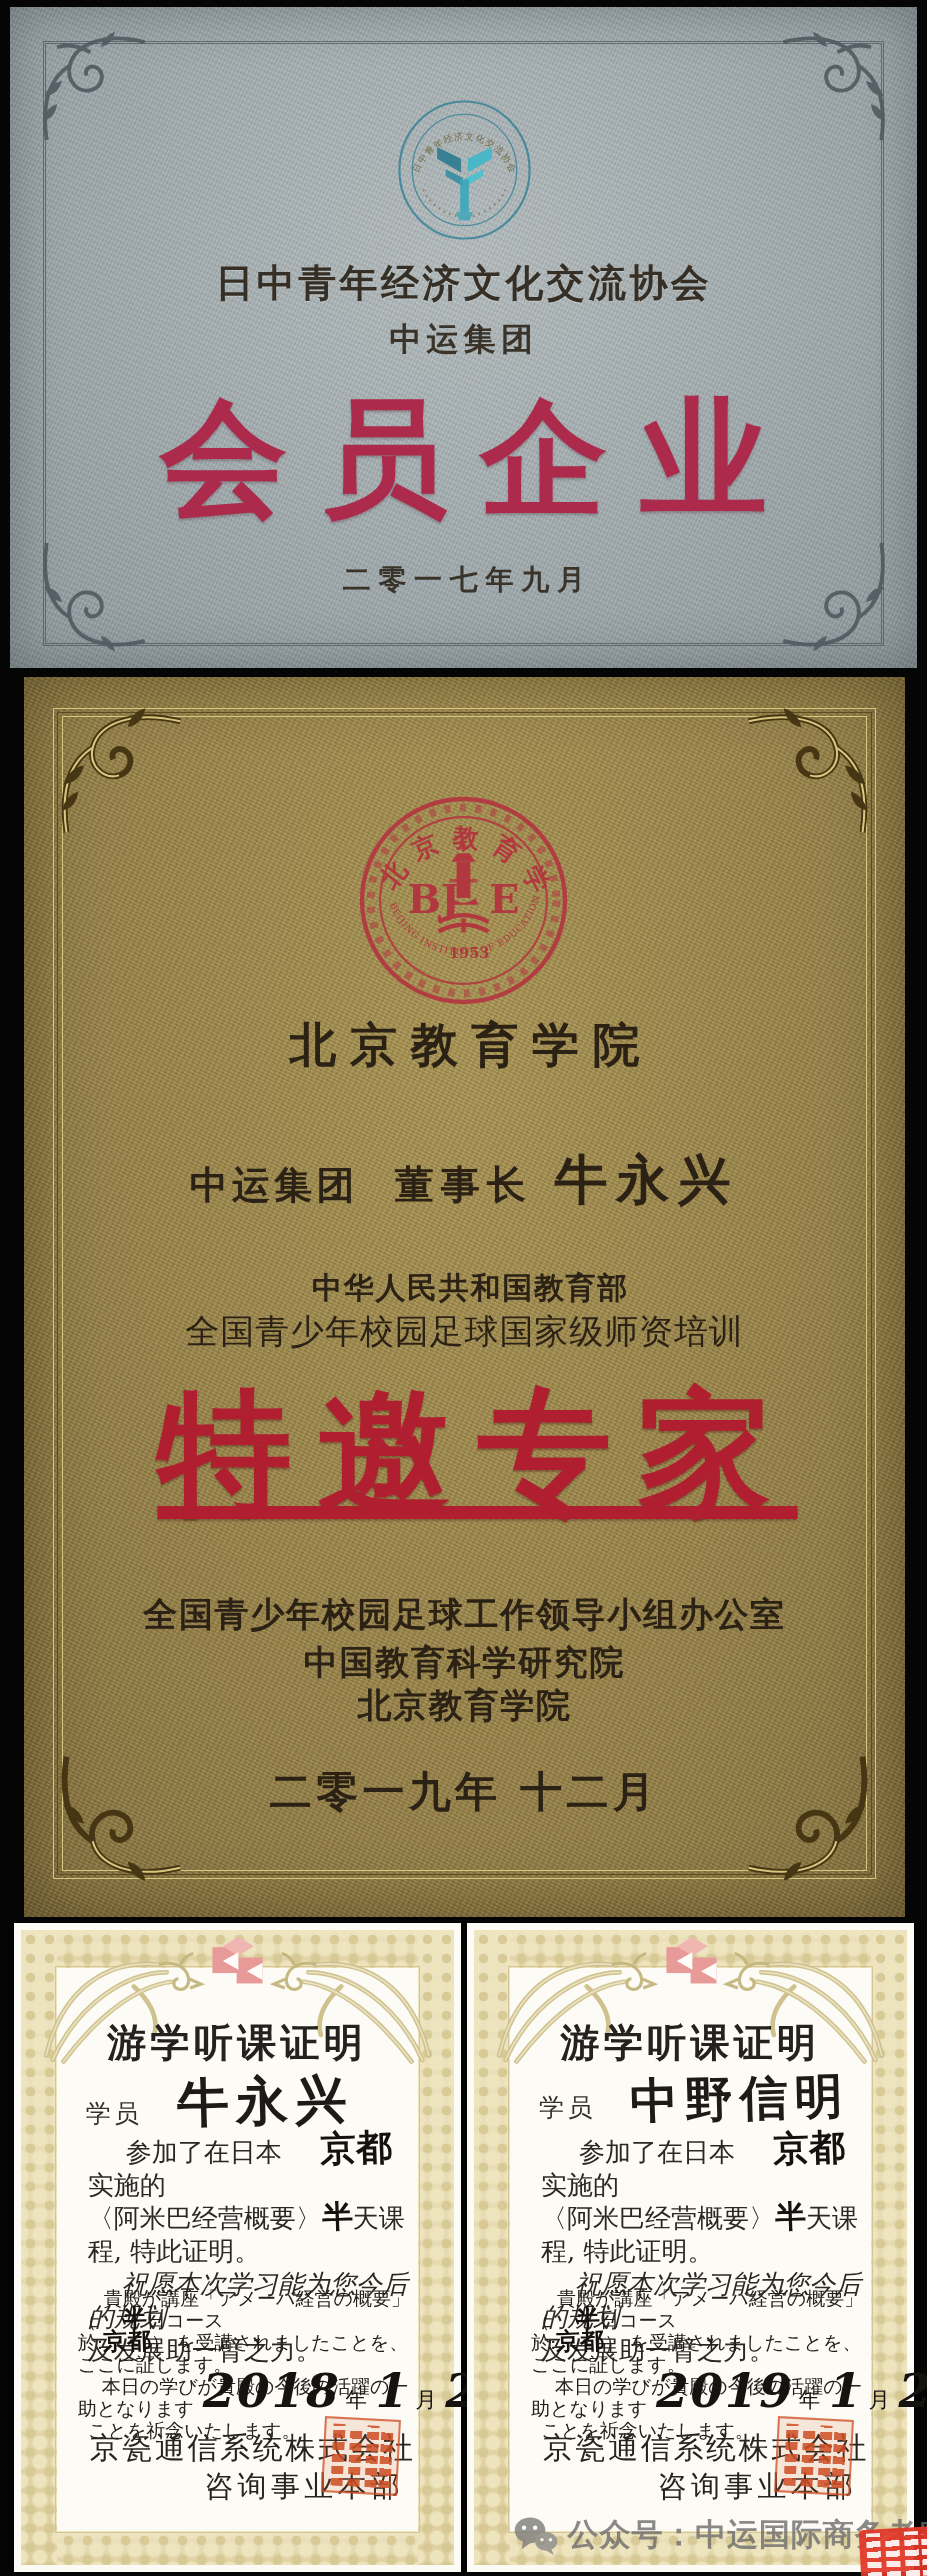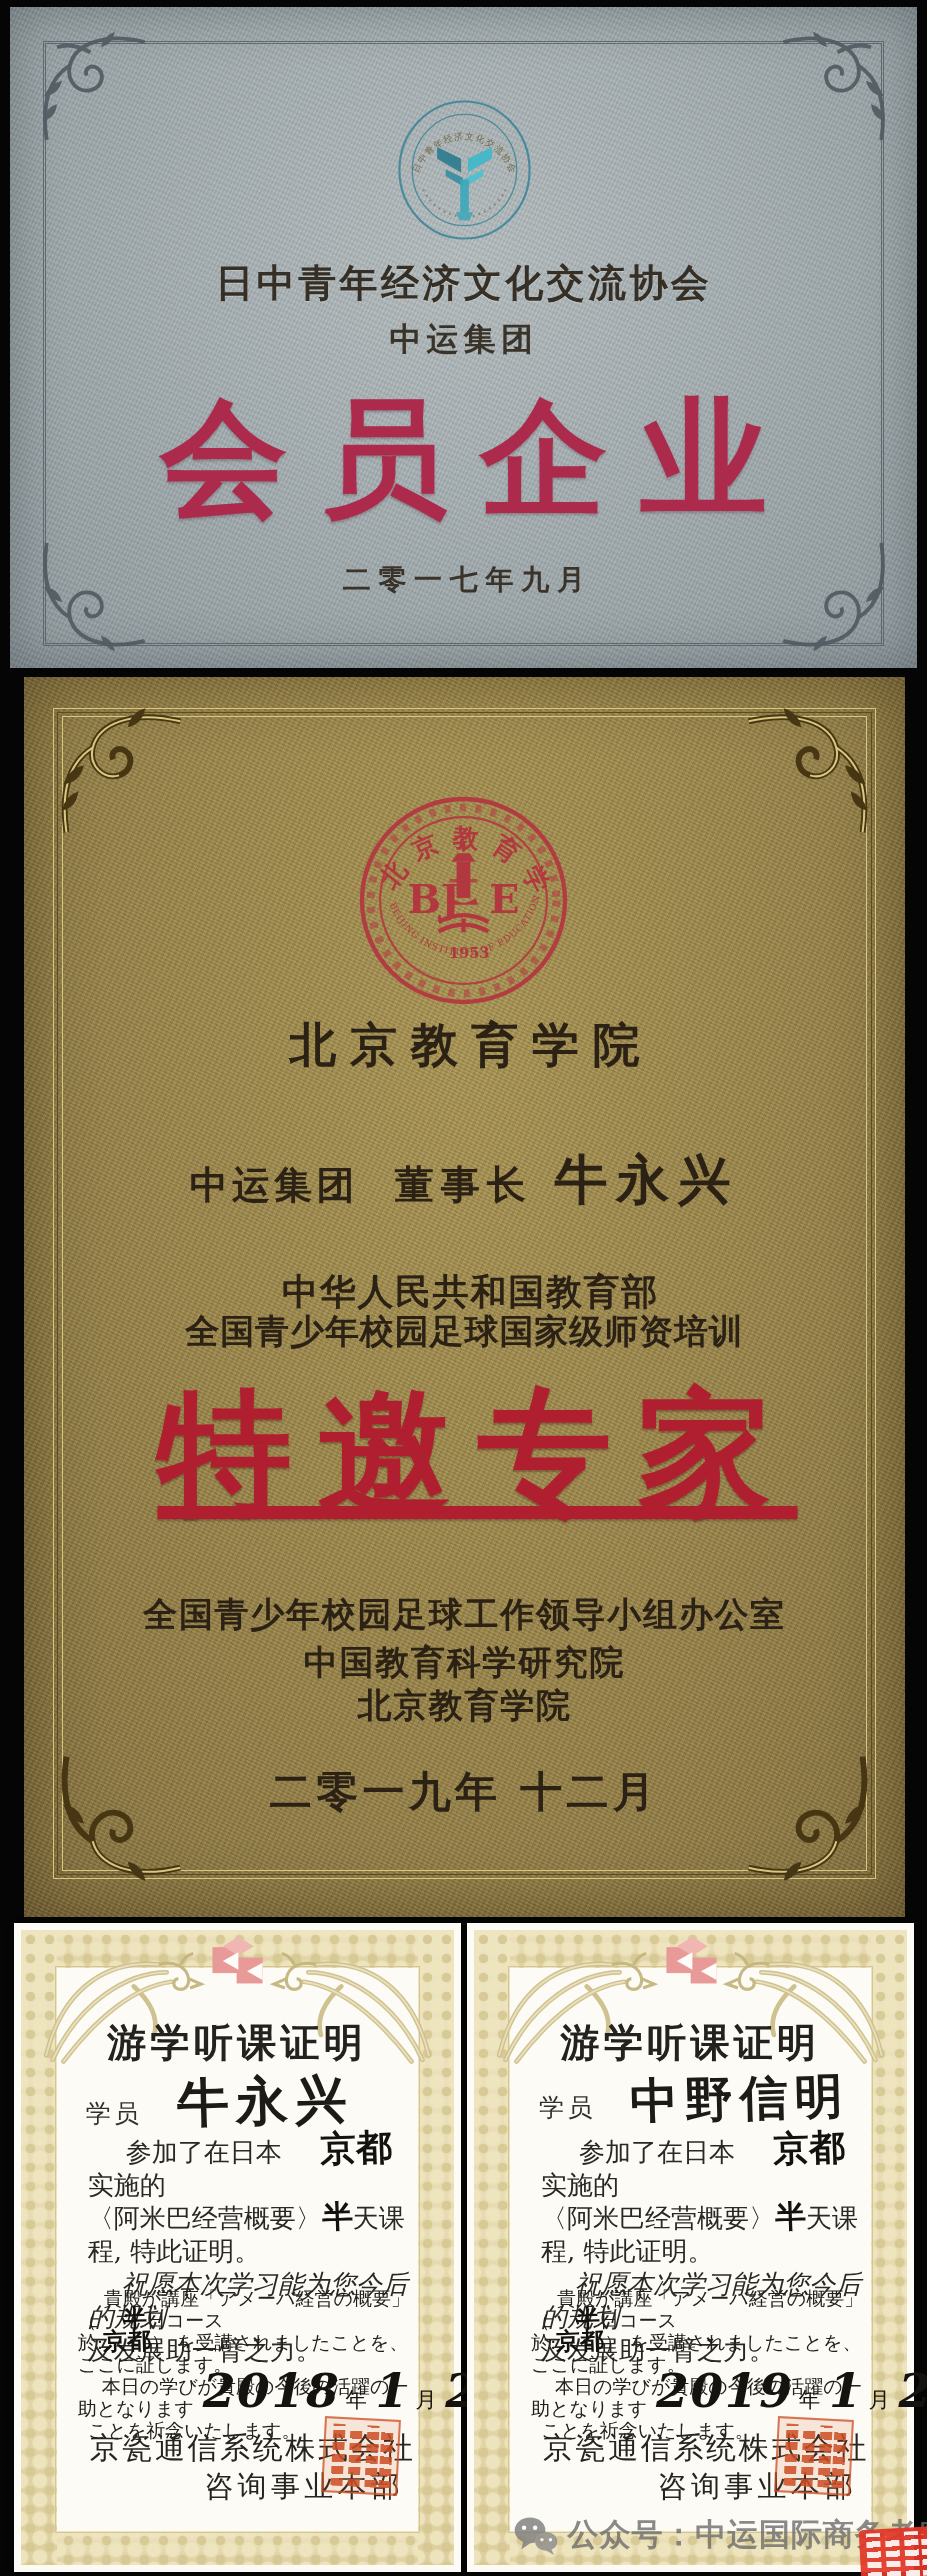--- a/index.html
+++ b/index.html
@@ -33,22 +33,22 @@
     background:repeating-linear-gradient(25deg, rgba(255,235,170,.07) 0 1.7px, rgba(40,25,0,.08) 1.7px 3.4px),
                repeating-linear-gradient(115deg, rgba(255,240,190,.05) 0 2.6px, rgba(30,20,0,.05) 2.6px 5.2px);}
   .g-line{position:absolute;border:0.9px solid #d7c67e;}
   .g-line.mid{border-color:#5c4c22;}
   .g-flourish{width:146px;height:146px;}
   .g-institute{top:337px;font-size:47px;font-weight:700;color:#2b2215;letter-spacing:13.7px;text-indent:13.7px;}
   .g-recipient{top:468px;color:#2b2215;white-space:nowrap;}
   .g-rec-co{font-size:38px;font-weight:700;letter-spacing:4.3px;}
   .g-rec-title{font-size:39px;font-weight:700;letter-spacing:6.9px;margin-left:36px;}
   .g-rec-name{font-size:53px;font-weight:800;letter-spacing:8.6px;margin-left:22px;}
-  .g-org1{top:591px;font-size:36px;font-weight:700;color:#2b2215;letter-spacing:1.7px;padding-left:12px;}
-  .g-org2{top:632px;font-size:34px;font-weight:700;color:#2b2215;letter-spacing:0.9px;}
+  .g-org1{top:591px;font-size:30px;font-weight:700;color:#2b2215;letter-spacing:1.7px;padding-left:12px;}
+  .g-org2{top:632px;font-size:34px;font-weight:400;color:#2b2215;letter-spacing:0.9px;}
   .g-award{top:687px;font-size:134px;font-weight:800;color:#b01f2f;letter-spacing:26px;text-indent:26px;
     white-space:nowrap;text-shadow:0 1.7px 1.7px rgba(60,0,5,.3);text-decoration:underline;}
   .g-iss1{top:915px;font-size:34px;font-weight:700;color:#2b2215;letter-spacing:1.7px;}
   .g-iss2{top:963px;font-size:34px;font-weight:700;color:#2b2215;letter-spacing:1.7px;}
   .g-iss3{top:1006px;font-size:34px;font-weight:700;color:#2b2215;letter-spacing:1.7px;}
   .g-date{top:1087px;font-size:42px;font-weight:700;color:#2b2215;letter-spacing:4.3px;}
 
   
   .cert{top:1923px;width:447px;height:649px;background:#fcfbf6;box-shadow:0 0 5.2px rgba(0,0,0,.6);}
   #cert-left{left:13.7px;} #cert-right{left:467px;}

